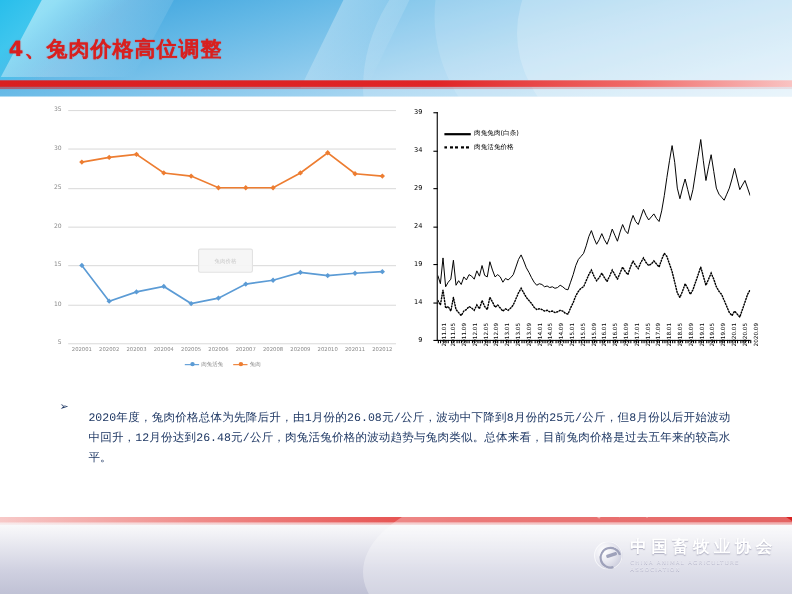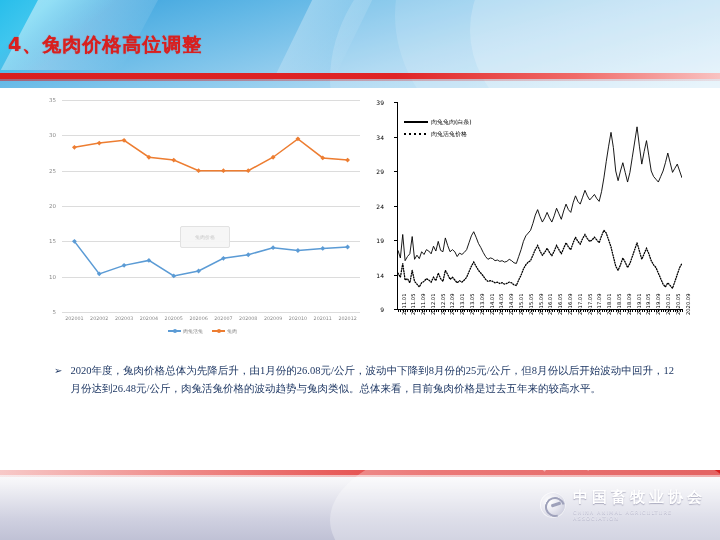--- a/index.html
+++ b/index.html
@@ -62,22 +62,22 @@
   .rxlab{position:absolute;font-size:5.2px;color:#000;white-space:nowrap;
          transform-origin:left top;transform:rotate(-90deg);}
   .legend-r{position:absolute;left:32px;top:20px;font-size:6px;color:#000;line-height:12px;}
   .lr-row{display:flex;align-items:center;gap:3px;}
   .lr-solid{width:24px;height:2px;background:#000;}
   .lr-dot{width:24px;height:2px;background:repeating-linear-gradient(90deg,#000 0 2.5px,transparent 2.5px 5px);}
 
   
   .bullet{position:absolute;left:54px;top:362px;width:620px;display:flex;gap:8px;}
   .bullet .mk{color:#1f3864;font-size:10px;line-height:18px;flex:0 0 auto;}
-  .bullet p{margin:0;font-size:10.5px;line-height:18px;color:#1f3864;text-align:justify;
-    font-family:Liberation Serif, serif;}
+  .bullet p{margin:10px;font-size:10.5px;line-height:18px;color:#1f3864;text-align:justify;
+    font-family:Liberation Mono, monospace;}
 
   
   .footer{position:absolute;left:0;top:458px;width:720px;height:82px;overflow:hidden;
     background:linear-gradient(180deg,#ffffff 0%,#f2f2f6 18%,#cfd0e0 60%,#b7b9cf 100%);margin-top:12px;}
   .f-red{position:absolute;left:0;top:0;width:720px;height:5px;
     background:linear-gradient(90deg,#f7c9c8 0%,#ef8b89 25%,#e3403f 60%,#d8201f 100%);}
   .f-red2{position:absolute;left:0;top:5px;width:720px;height:2px;
     background:linear-gradient(90deg,rgba(216,32,31,0.08),rgba(216,32,31,0.5));}
   .f-sw{position:absolute;left:330px;top:-40px;width:420px;height:180px;border-radius:50%;
         background:rgba(255,255,255,0.30);}

